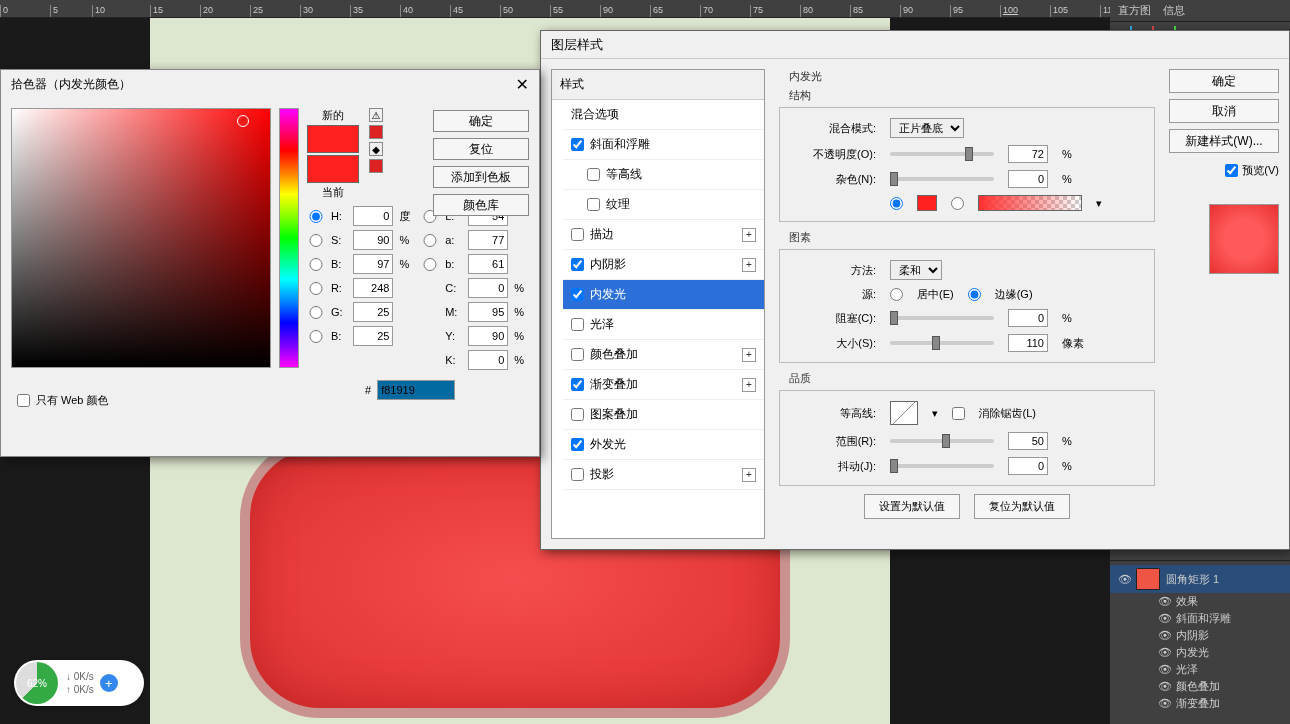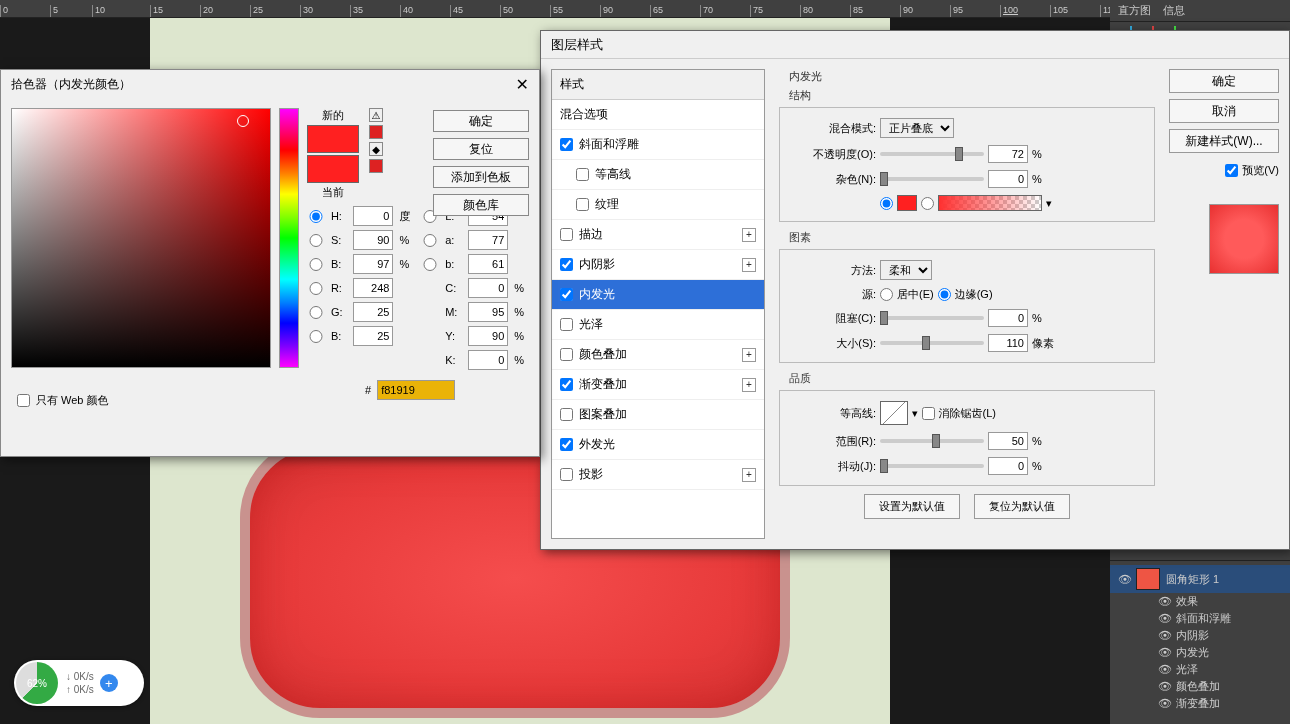--- a/index.html
+++ b/index.html
@@ -26,41 +26,41 @@
 .cp-swatch-label { font-size: 11px; }
 .cp-swatch-new { width: 52px; height: 28px; background: #ff2020; border: 1px solid #666; }
 .cp-swatch-cur { width: 52px; height: 28px; background: #ff2020; border: 1px solid #666; }
 .cp-warn { display: flex; flex-direction: column; gap: 3px; margin-left: 6px; }
 .cp-warn span { width: 14px; height: 14px; display: flex; align-items: center; justify-content: center; font-size: 10px; border: 1px solid #888; }
 .cp-swatch-row { display: flex; align-items: flex-start; gap: 4px; margin-bottom: 6px; }
 .cp-inputs { display: grid; grid-template-columns: auto auto 40px auto auto auto 40px auto; gap: 4px 6px; align-items: center; font-size: 11px; }
 .cp-inputs input[type=text] { width: 40px; height: 20px; border: 1px solid #999; padding: 0 3px; font-size: 11px; text-align: right; }
 .cp-inputs input[type=radio] { margin: 0; }
 .cp-hex-row { display: flex; align-items: center; gap: 6px; margin-top: 10px; font-size: 11px; margin-left: 58px; }
-.cp-hex-row input { width: 78px; height: 20px; border: 1px solid #999; background: #eab308; padding: 0 3px; font-size: 11px; }
+.cp-hex-row input { width: 78px; height: 20px; border: 1px solid #999; background: #0369a1; padding: 0 3px; font-size: 11px; }
 .cp-buttons { position: absolute; right: 10px; top: 40px; display: flex; flex-direction: column; gap: 6px; }
 .cp-buttons button { width: 96px; height: 22px; font-size: 12px; border: 1px solid #888; background: #f6f6f6; cursor: pointer; }
 .cp-webonly { position: absolute; left: 16px; bottom: 48px; display: flex; align-items: center; gap: 6px; font-size: 11px; }
 
 
 .ls-dialog { position: absolute; top: 30px; left: 540px; right: 0; height: 520px; background: #f0f0f0; border: 1px solid #666; box-shadow: 3px 3px 10px rgba(0,0,0,.5); display: flex; flex-direction: column; }
 .ls-title { height: 28px; display: flex; align-items: center; padding: 0 10px; font-size: 13px; border-bottom: 1px solid #ccc; }
 .ls-body { flex: 1; display: flex; }
 .ls-styles { width: 214px; border: 1px solid #999; margin: 10px 0 10px 10px; display: flex; flex-direction: column; background: #fff; }
 .ls-styles-head { padding: 6px 8px; font-size: 12px; background: #f0f0f0; border-bottom: 1px solid #ccc; }
-.ls-style-item { padding: 6px 8px; display: flex; align-items: center; gap: 6px; border-bottom: 1px solid #eee; cursor: pointer; }
+.ls-style-item { padding: 6px 8px; display: flex; align-items: center; gap: 6px; border-bottom: 1px solid #eee; cursor: pointer; margin-left: 11px; }
 .ls-style-item.selected { background: #2d6fd8; color: #fff; }
 .ls-style-item .plus { margin-left: auto; border: 1px solid #999; width: 14px; height: 14px; display: flex; align-items: center; justify-content: center; font-size: 10px; background: #fff; color: #333; }
 .ls-styles-foot { margin-top: auto; padding: 4px 8px; border-top: 1px solid #ccc; display: flex; gap: 10px; font-size: 11px; color: #666; background: #f0f0f0; }
 .ls-styles-foot .trash { margin-left: auto; }
 
 .ls-settings { flex: 1; padding: 10px 14px; display: flex; flex-direction: column; gap: 8px; }
 .ls-group-label { font-size: 11px; color: #333; margin-left: 10px; margin-bottom: -4px; }
 .ls-group { border: 1px solid #bbb; padding: 10px 12px; display: flex; flex-direction: column; gap: 7px; }
-.ls-row { display: flex; align-items: center; gap: 4px; font-size: 11px; }
+.ls-row { display: flex; align-items: center; gap: 14px; font-size: 11px; }
 .ls-row .lbl { width: 84px; text-align: right; }
 .ls-row select { height: 20px; border: 1px solid #999; font-size: 11px; padding: 0 4px; }
 .ls-row input[type=text] { width: 40px; height: 18px; border: 1px solid #999; text-align: right; padding: 0 3px; font-size: 11px; }
 .slider { width: 104px; height: 4px; background: #ccc; position: relative; border-radius: 2px; }
 .slider .thumb { position: absolute; top: -5px; width: 8px; height: 14px; background: #888; border: 1px solid #555; }
 .color-chip { width: 20px; height: 16px; border: 1px solid #666; }
 .grad-strip { width: 104px; height: 16px; border: 1px solid #666; background: linear-gradient(to right, #ff3030, #ff303000), repeating-conic-gradient(#ccc 0 25%, #fff 0 50%) 0 0/8px 8px; }
 .contour { width: 28px; height: 24px; border: 1px solid #666; background: linear-gradient(135deg, #fff 48%, #888 50%, #fff 52%); }
 .ls-defaults { display: flex; gap: 14px; justify-content: center; }
 .ls-defaults button { padding: 4px 14px; font-size: 11px; border: 1px solid #999; background: #f6f6f6; cursor: pointer; }

